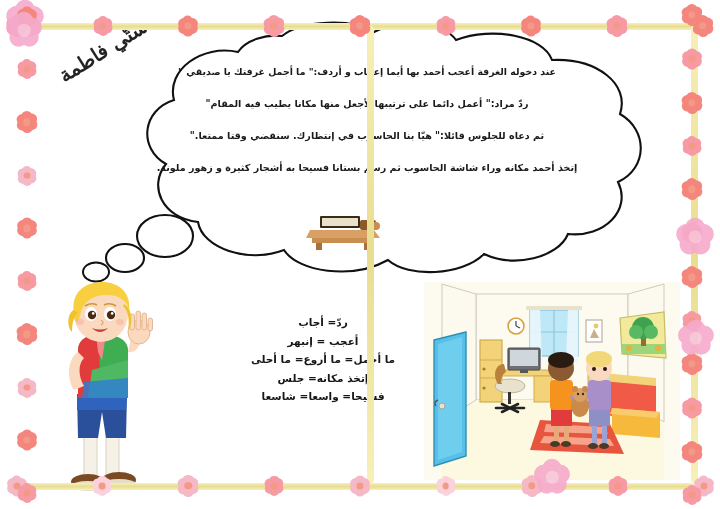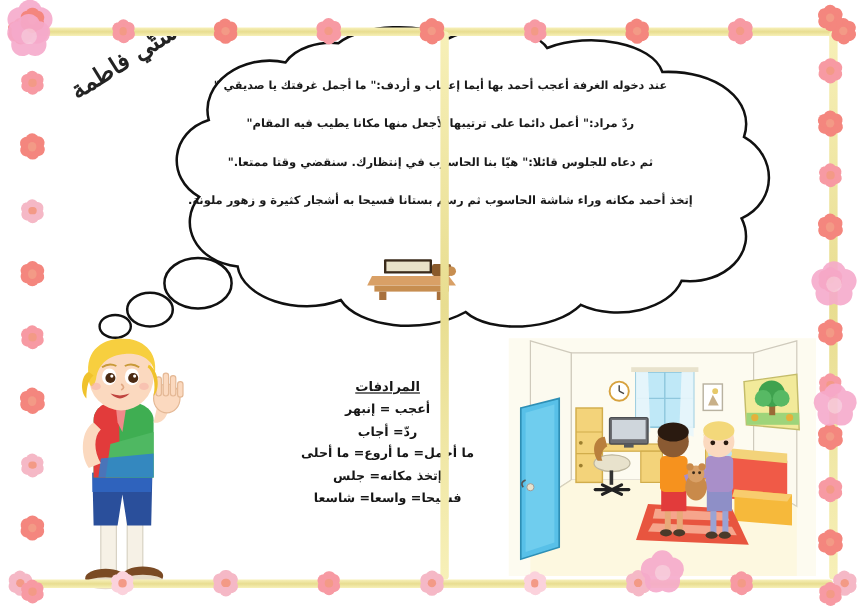--- a/index.html
+++ b/index.html
@@ -692,21 +692,20 @@
       <ellipse cx="156" cy="124" rx="9" ry="11" fill="#c98a4a"></ellipse>
       <circle cx="156" cy="113" r="7" fill="#d9a066"></circle>
       <circle cx="151" cy="107" r="3" fill="#c98a4a"></circle>
       <circle cx="161" cy="107" r="3" fill="#c98a4a"></circle>
       <circle cx="154" cy="112" r="1.2" fill="#3a2a1a"></circle>
       <circle cx="159" cy="112" r="1.2" fill="#3a2a1a"></circle>
     </g>
   </svg>
 
   <div id="vocab">
-    <div class="vtitle">المرادفات</div>
+    <div class="vitem">ردّ= أجاب</div>
     <div class="vitem">أعجب = إنبهر</div>
-    <div class="vitem">ردّ= أجاب</div>
     <div class="vitem">ما أجمل= ما أروع= ما أحلى</div>
     <div class="vitem">إتخذ مكانه= جلس</div>
     <div class="vitem">فسيحا= واسعا= شاسعا</div>
   </div>
 
 </div>
 
 </body></html>

